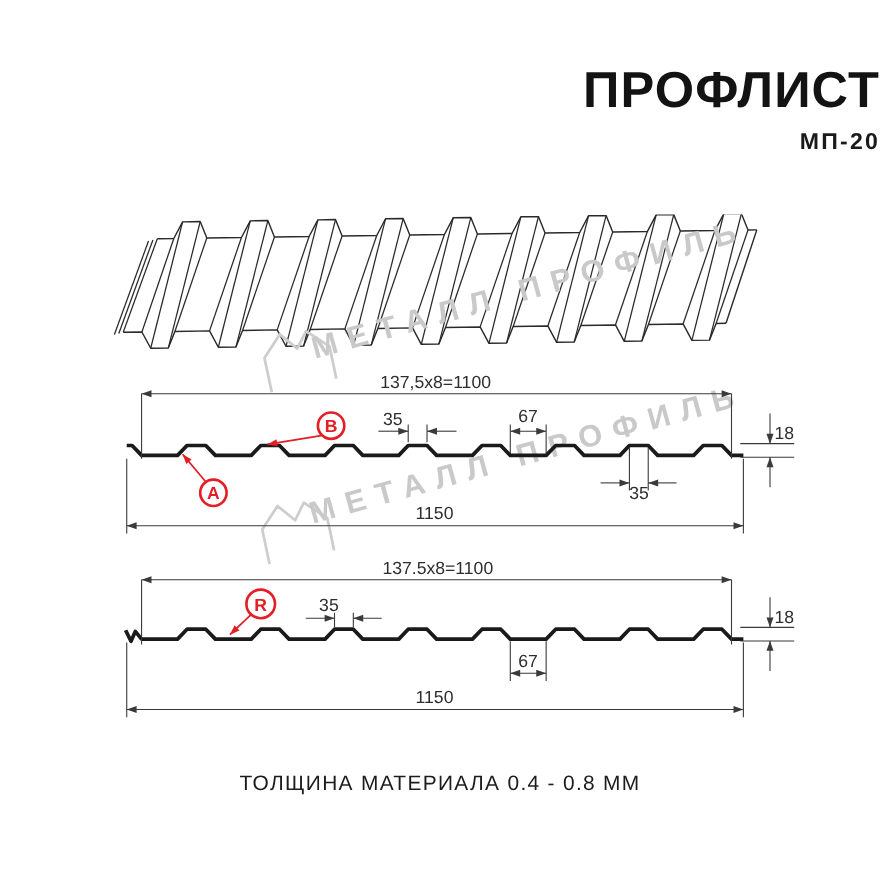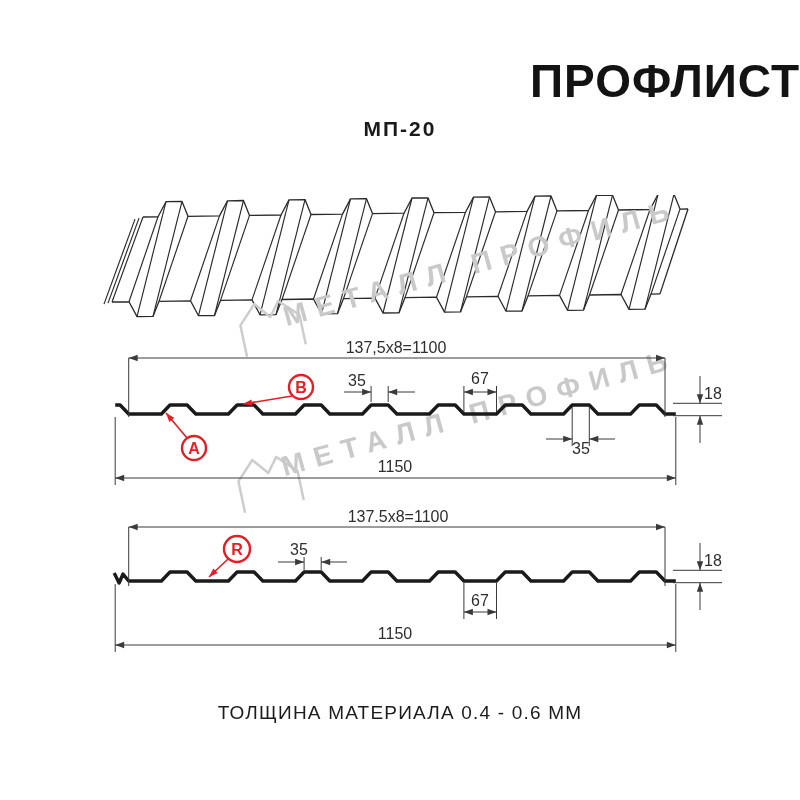--- a/index.html
+++ b/index.html
@@ -1,21 +1,21 @@
 <!DOCTYPE html>
 <html><head>
 <meta charset="utf-8">
 <style>
   html,body{margin:0;padding:0}
   body{width:800px;height:800px;background:#fff;position:relative;overflow:hidden;
        font-family:"Liberation Sans",sans-serif;}
   .abs{position:absolute}
   .title{top:54px;left:0;width:800px;text-align:right;font-size:46px;font-weight:800;
          letter-spacing:1px;color:#131313}
-  .subtitle{top:117px;left:0;width:800px;text-align:center;font-size:21px;font-weight:600;
+  .subtitle{top:117px;left:0;width:800px;text-align:right;font-size:21px;font-weight:600;
             letter-spacing:2px;color:#1a1a1a}
   .footer{top:702px;left:0;width:800px;text-align:center;font-size:19px;font-weight:500;
           letter-spacing:1.2px;color:#1c1c1c}
   .wm-text{color:#c9c9c9;font-size:28px;font-weight:700;letter-spacing:10px;white-space:nowrap;
            line-height:30px;height:30px}
   #wm1t{left:288px;top:302px;transform:rotate(-15.5deg);transform-origin:0 100%}
   #wm2t{left:286px;top:452px;transform:rotate(-15.5deg);transform-origin:0 100%}
   #wm1l{left:238px;top:296px;transform:rotate(-12deg)}
   #wm2l{left:236px;top:452px;transform:rotate(-12deg)}
   svg{position:absolute;left:0}
@@ -184,13 +184,13 @@
   <text class="dimt" x="299" y="50" text-anchor="middle">35</text>
   <text class="dimt" x="480" y="101" text-anchor="middle">67</text>
   <text class="dimt" x="704" y="61" text-anchor="start">18</text>
   <text class="dimt" x="395" y="134" text-anchor="middle">1150</text>
   <g>
     <circle class="mkc" cx="237" cy="44" r="13"></circle>
     <text class="mkt" x="237" y="50" text-anchor="middle">R</text>
   </g>
 </svg>
 
-<div class="abs footer">ТОЛЩИНА МАТЕРИАЛА 0.4 - 0.6 ММ</div>
+<div class="abs footer">ТОЛЩИНА МАТЕРИАЛА 0.4 - 0.8 ММ</div>
 
 </body></html>

